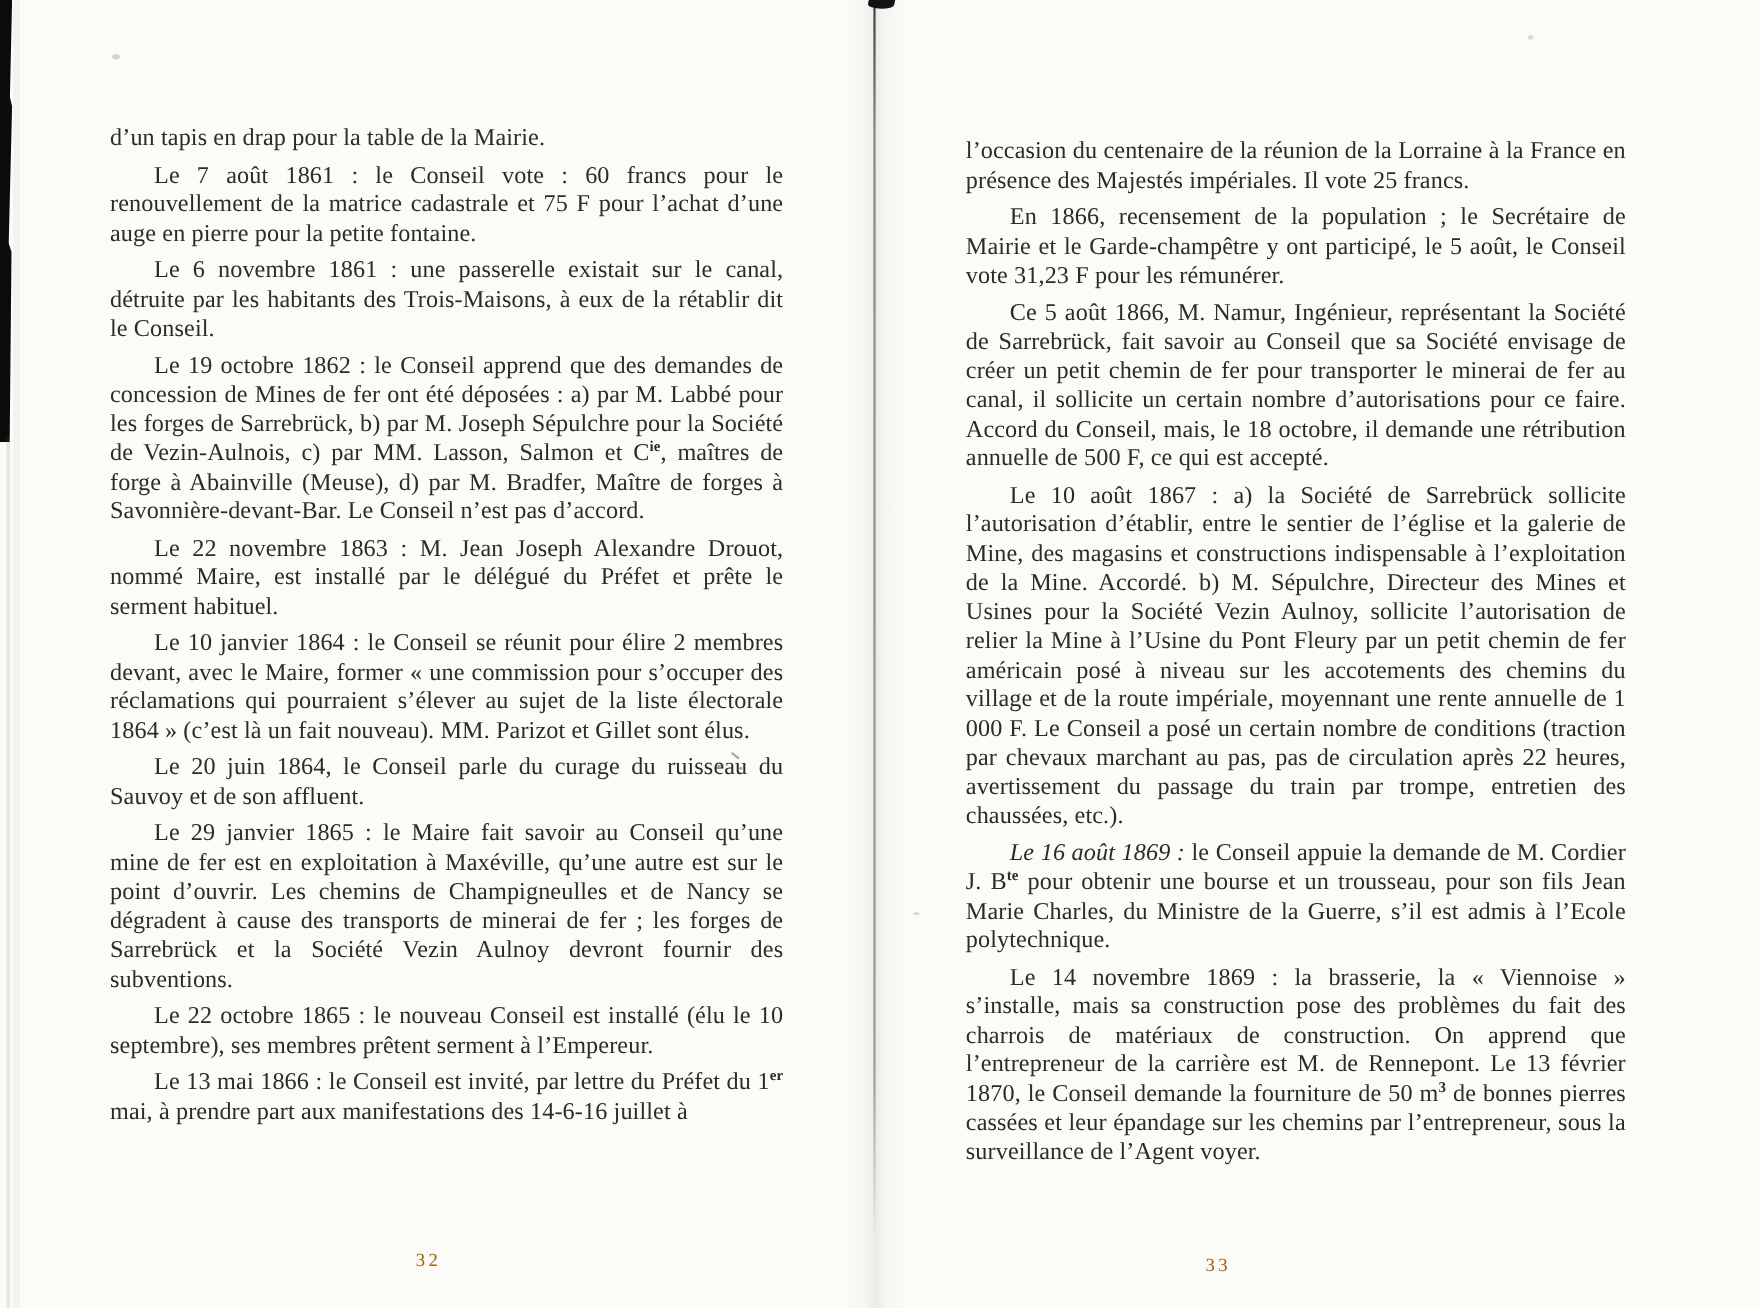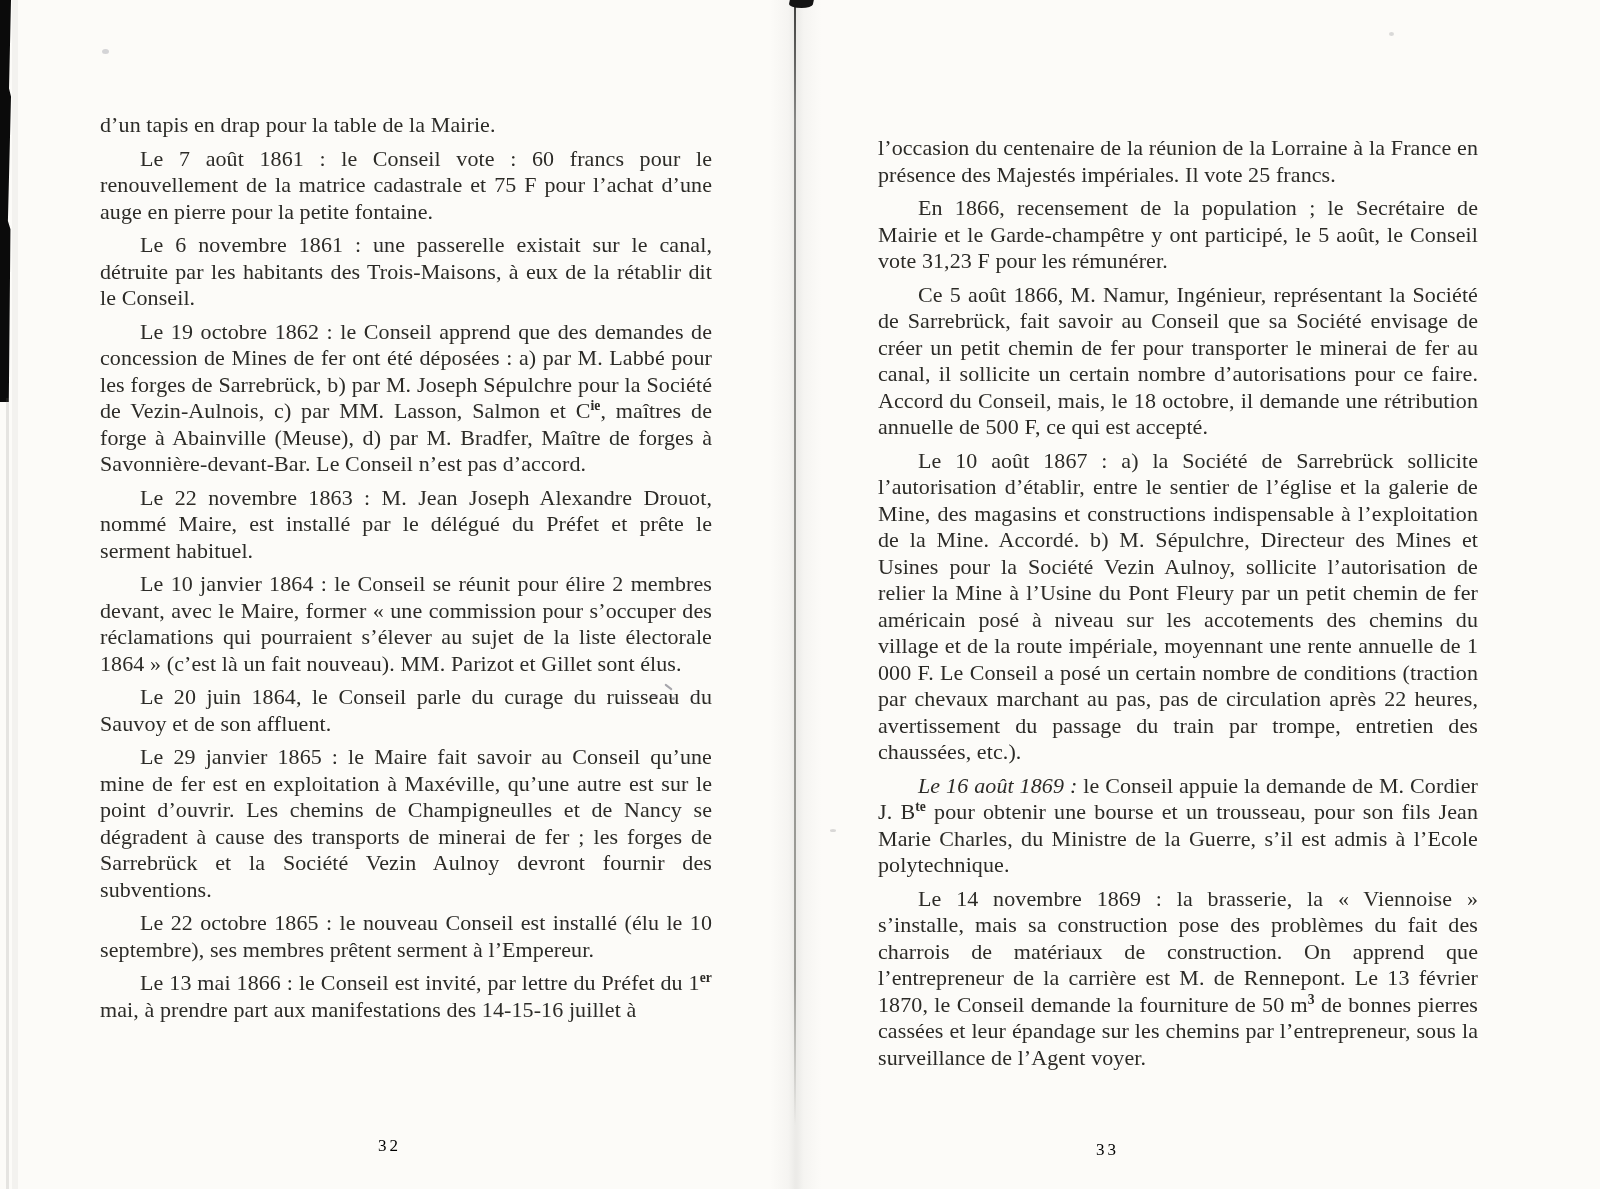--- a/index.html
+++ b/index.html
@@ -13,30 +13,30 @@
     color: #2c2b27;
   }
   .text-col {
     position: absolute;
     text-align: justify;
     font-size: 22px;
     line-height: 26.5px;
     letter-spacing: 0.1px;
   }
   .text-col-left  { left: 100px; top: 112px; width: 612px; }
-  .text-col-right { left: 878px; top: 135px; width: 600px; }
+  .text-col-right { left: 878px; top: 124px; width: 600px; }
   .para { margin: 0 0 7px 0; text-indent: 40px; }
   .para.noindent { text-indent: 0; }
   .para sup { font-size: 0.62em; line-height: 0; vertical-align: super; font-weight: bold; }
   .para .italic { font-style: italic; }
   .page-number {
     position: absolute;
     font-size: 17px;
     letter-spacing: 3px;
-    color: #000000;
+    color: #a16207;
   }
   .page-number-left  { left: 378px;  top: 1136px; }
   .page-number-right { left: 1096px; top: 1140px; }
 
   
   .edge-black {
     position: absolute; left: 0; top: 0; width: 11px; height: 402px;
     background: #0b0b0b;
     clip-path: polygon(0 0, 100% 0, 82% 22%, 100% 24%, 72% 55%, 95% 57%, 80% 100%, 0 100%);
   }
@@ -88,21 +88,21 @@
     <div class="text-col text-col-left">
         <p class="para noindent"><span>d’un tapis en drap pour la table de la Mairie.</span></p>
         <p class="para"><span>Le 7 août 1861 : le Conseil vote : 60 francs pour le renouvellement de la matrice cadastrale et 75 F pour l’achat d’une auge en pierre pour la petite fontaine.</span></p>
         <p class="para"><span>Le 6 novembre 1861 : une passerelle existait sur le canal, détruite par les habitants des Trois-Maisons, à eux de la rétablir dit le Conseil.</span></p>
         <p class="para"><span>Le 19 octobre 1862 : le Conseil apprend que des demandes de concession de Mines de fer ont été déposées : a) par M. Labbé pour les forges de Sarrebrück, b) par M. Joseph Sépulchre pour la Société de Vezin-Aulnois, c) par MM. Lasson, Salmon et C</span><sup>ie</sup><span>, maîtres de forge à Abainville (Meuse), d) par M. Bradfer, Maître de forges à Savonnière-devant-Bar. Le Conseil n’est pas d’accord.</span></p>
         <p class="para"><span>Le 22 novembre 1863 : M. Jean Joseph Alexandre Drouot, nommé Maire, est installé par le délégué du Préfet et prête le serment habituel.</span></p>
         <p class="para"><span>Le 10 janvier 1864 : le Conseil se réunit pour élire 2 membres devant, avec le Maire, former « une commission pour s’occuper des réclamations qui pourraient s’élever au sujet de la liste électorale 1864 » (c’est là un fait nouveau). MM. Parizot et Gillet sont élus.</span></p>
         <p class="para"><span>Le 20 juin 1864, le Conseil parle du curage du ruisseau du Sauvoy et de son affluent.</span></p>
         <p class="para"><span>Le 29 janvier 1865 : le Maire fait savoir au Conseil qu’une mine de fer est en exploitation à Maxéville, qu’une autre est sur le point d’ouvrir. Les chemins de Champigneulles et de Nancy se dégradent à cause des transports de minerai de fer ; les forges de Sarrebrück et la Société Vezin Aulnoy devront fournir des subventions.</span></p>
         <p class="para"><span>Le 22 octobre 1865 : le nouveau Conseil est installé (élu le 10 septembre), ses membres prêtent serment à l’Empereur.</span></p>
-        <p class="para"><span>Le 13 mai 1866 : le Conseil est invité, par lettre du Préfet du 1</span><sup>er</sup><span> mai, à prendre part aux manifestations des 14-15-16 juillet à</span></p>
+        <p class="para"><span>Le 13 mai 1866 : le Conseil est invité, par lettre du Préfet du 1</span><sup>er</sup><span> mai, à prendre part aux manifestations des 14-6-16 juillet à</span></p>
       </div>
     <div class="page-number page-number-left">32</div>
   </div>
 
   <div class="page page-right">
     <div class="text-col text-col-right">
         <p class="para noindent"><span>l’occasion du centenaire de la réunion de la Lorraine à la France en présence des Majestés impériales. Il vote 25 francs.</span></p>
         <p class="para"><span>En 1866, recensement de la population ; le Secrétaire de Mairie et le Garde-champêtre y ont participé, le 5 août, le Conseil vote 31,23 F pour les rémunérer.</span></p>
         <p class="para"><span>Ce 5 août 1866, M. Namur, Ingénieur, représentant la Société de Sarrebrück, fait savoir au Conseil que sa Société envisage de créer un petit chemin de fer pour transporter le minerai de fer au canal, il sollicite un certain nombre d’autorisations pour ce faire. Accord du Conseil, mais, le 18 octobre, il demande une rétribution annuelle de 500 F, ce qui est accepté.</span></p>
         <p class="para"><span>Le 10 août 1867 : a) la Société de Sarrebrück sollicite l’autorisation d’établir, entre le sentier de l’église et la galerie de Mine, des magasins et constructions indispensable à l’exploitation de la Mine. Accordé. b) M. Sépulchre, Directeur des Mines et Usines pour la Société Vezin Aulnoy, sollicite l’autorisation de relier la Mine à l’Usine du Pont Fleury par un petit chemin de fer américain posé à niveau sur les accotements des chemins du village et de la route impériale, moyennant une rente annuelle de 1 000 F. Le Conseil a posé un certain nombre de conditions (traction par chevaux marchant au pas, pas de circulation après 22 heures, avertissement du passage du train par trompe, entretien des chaussées, etc.).</span></p>

